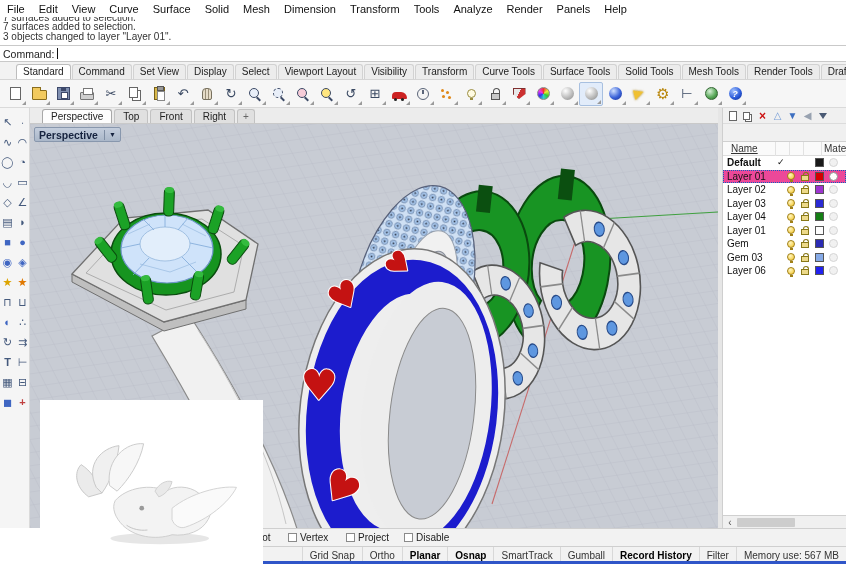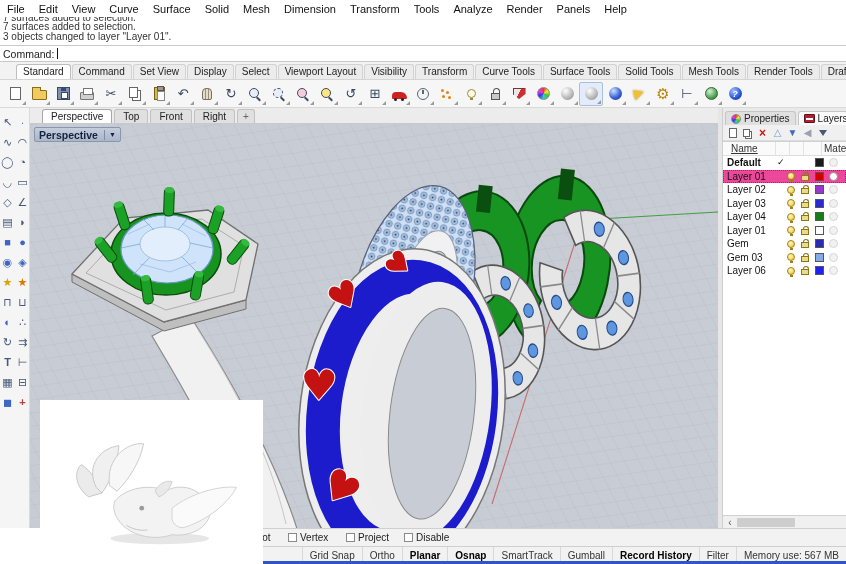--- a/index.html
+++ b/index.html
@@ -451,30 +451,20 @@
 </div>
 <div class="abs vhud">
   <span>Perspective</span>
   <span class="sep"></span>
   <span class="arr">▼</span>
 </div>
 
 <div class="abs splitter"></div>
 
 <div class="abs panel">
-  <div class="ptabs">
-    <span class="ptab">
-      <i class="pt-props"></i>
-      <span>Properties</span>
-    </span>
-    <span class="ptab active">
-      <i class="pt-layers"></i>
-      <span>Layers</span>
-    </span>
-  </div>
   <div class="ptools">
     <span class="pti">
         <i class="i-page-s"></i>
       </span>
     <span class="pti">
         <i class="i-copy-s"></i>
       </span>
     <span class="pti red">×</span>
     <span class="pti blu2">△</span>
     <span class="pti blu">▼</span>

